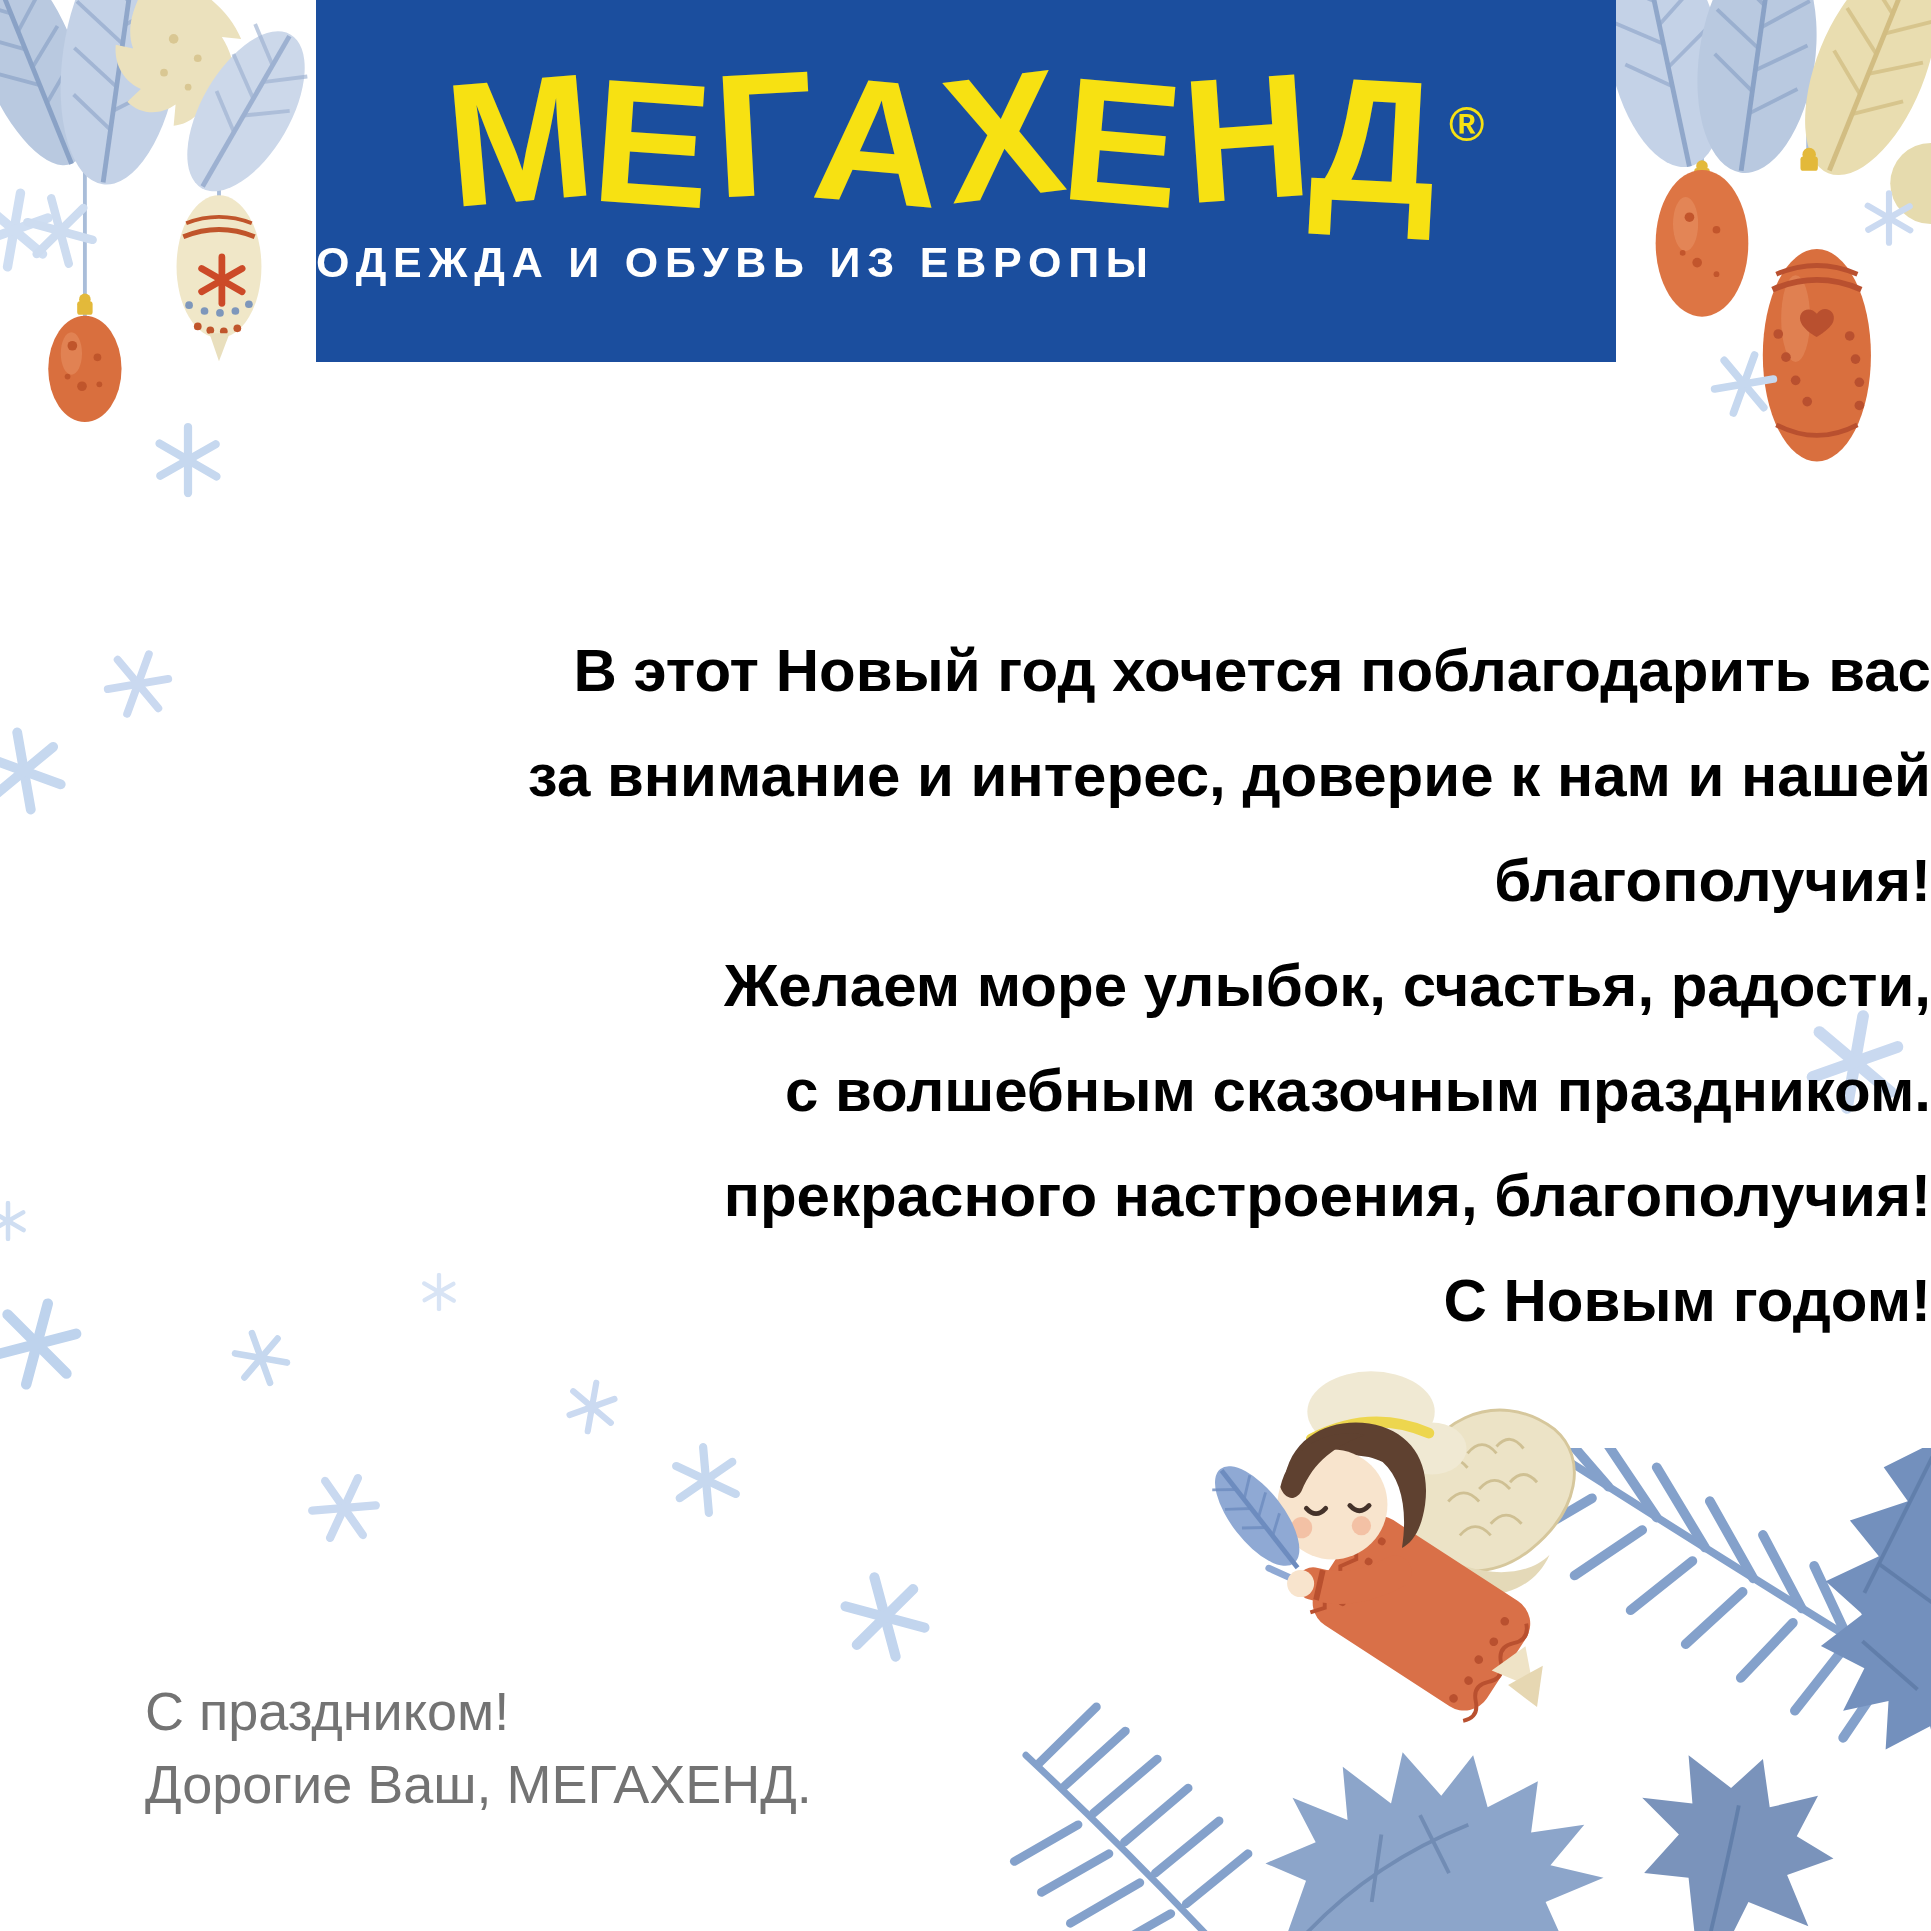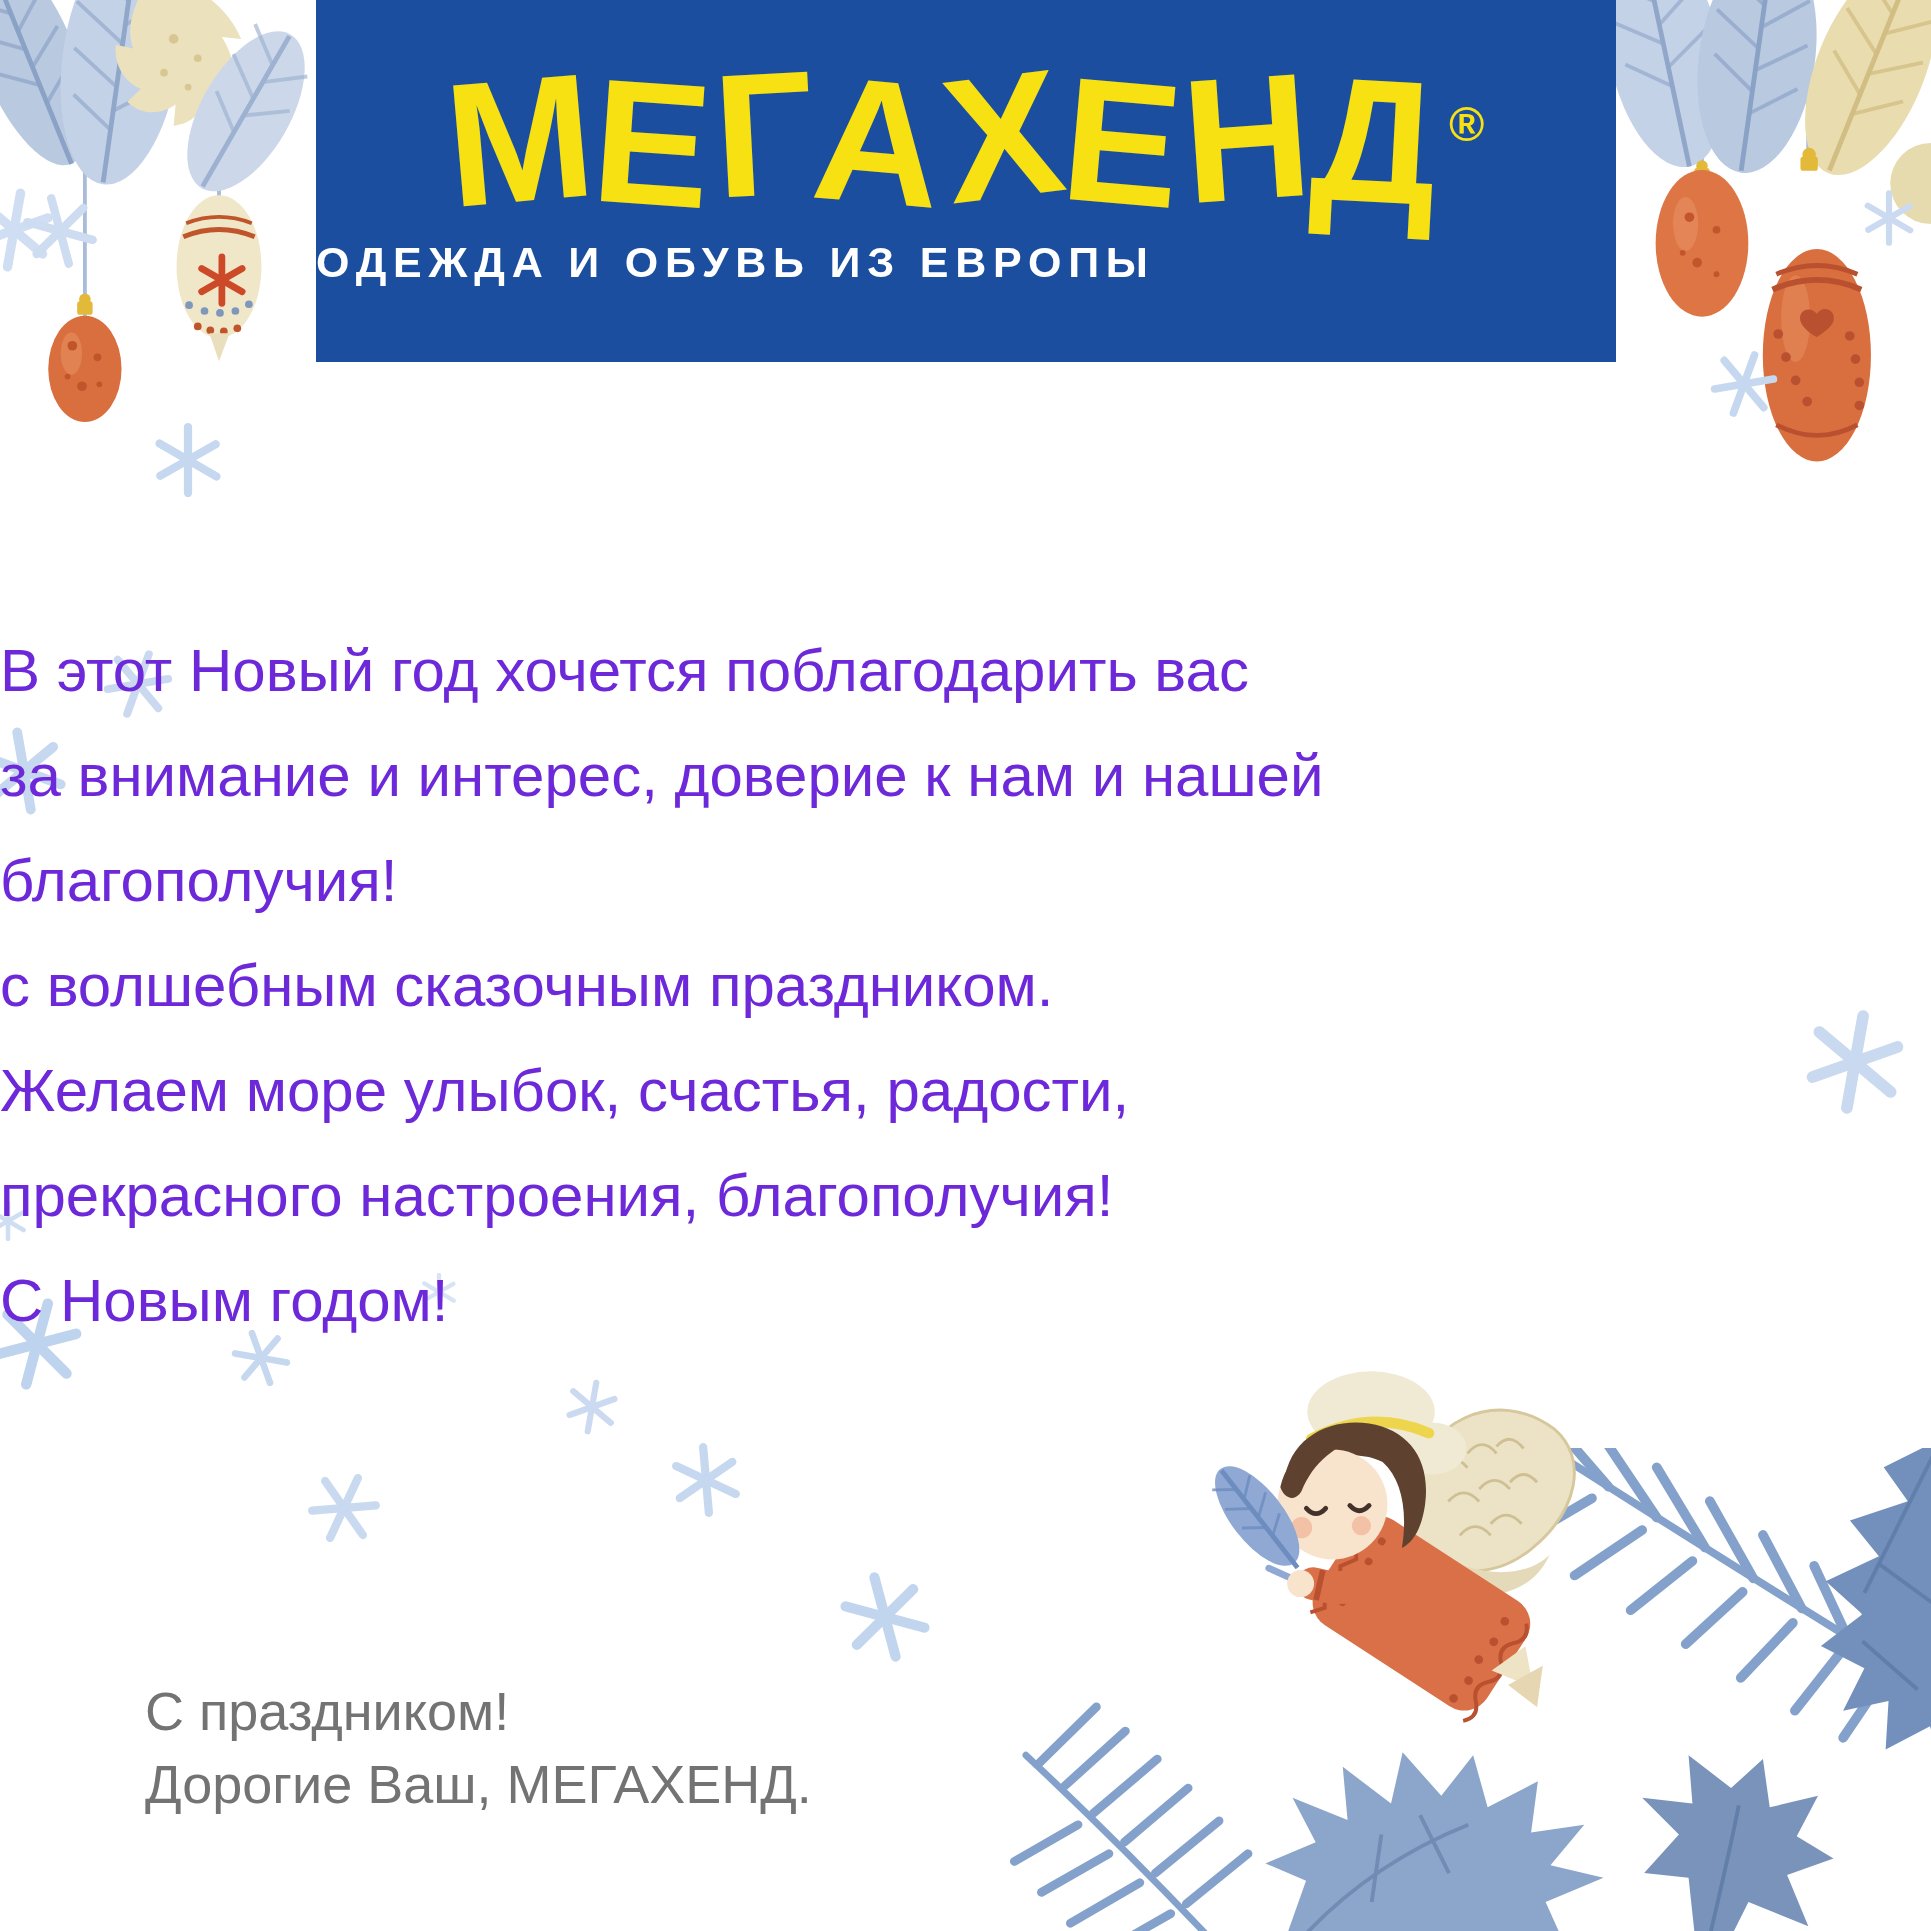--- a/index.html
+++ b/index.html
@@ -23,22 +23,22 @@
   .l6{ transform:rotate(-4deg) translateY(1.9px); }
   .l7{ transform:rotate(3deg) translateY(4.8px); }
   .reg { display:inline-block; font-size:48px; position:relative; top:-56px;
          margin-left:9.7px; transform:none; }
   .tagline { position:absolute; top:238px; left:0; right:0; text-align:left;
              color:#ffffff; font-weight:bold; font-size:43px; letter-spacing:6.8px;
              white-space:nowrap; }
   
   .heading { position:absolute; top:422px; left:0; right:0; text-align:center;
              color:#e03231; font-weight:bold; font-size:114px; z-index:3; }
-  .body-text { position:absolute; top:618px; left:0; right:0; text-align:left;
-               color:#6d28d9; font-size:60px; font-weight:normal; line-height:105px;
+  .body-text { position:absolute; top:618px; left:0; right:0; text-align:right;
+               color:#000000; font-size:60px; font-weight:bold; line-height:105px;
                z-index:3; }
   .body-text p { margin:0; }
   .signature { position:absolute; left:145px; top:1675px; color:#737373;
                font-size:54px; line-height:73px; z-index:3; }
   
   .decor { position:absolute; z-index:1; }
   .decor-tl { left:0; top:0; width:328px; height:512px; }
   .decor-tr { left:1612px; top:0; width:319px; height:502px; }
   .decor-br { left:966px; top:1448px; width:966px; height:483px; }
   .angel    { left:1207px; top:1352px; width:386px; height:386px; }
@@ -483,22 +483,22 @@
       <span class="lt l0">М</span><span class="lt l1">Е</span><span class="lt l2">Г</span><span class="lt l3">А</span><span class="lt l4">Х</span><span class="lt l5">Е</span><span class="lt l6">Н</span><span class="lt l7">Д</span><span class="reg">®</span>
     </div>
     <div class="tagline">ОДЕЖДА И ОБУВЬ ИЗ ЕВРОПЫ</div>
   </div>
 
 
   <div class="body-text">
     <p>В этот Новый год хочется поблагодарить вас</p>
     <p>за внимание и интерес, доверие к нам и нашей</p>
     <p>благополучия!</p>
+    <p>Желаем море улыбок, счастья, радости,</p>
     <p>с волшебным сказочным праздником.</p>
-    <p>Желаем море улыбок, счастья, радости,</p>
     <p>прекрасного настроения, благополучия!</p>
     <p>С Новым годом!</p>
   </div>
 
   <div class="signature">
     <div>С праздником!</div>
     <div>Дорогие Ваш, МЕГАХЕНД.</div>
   </div>
 
 </div>

